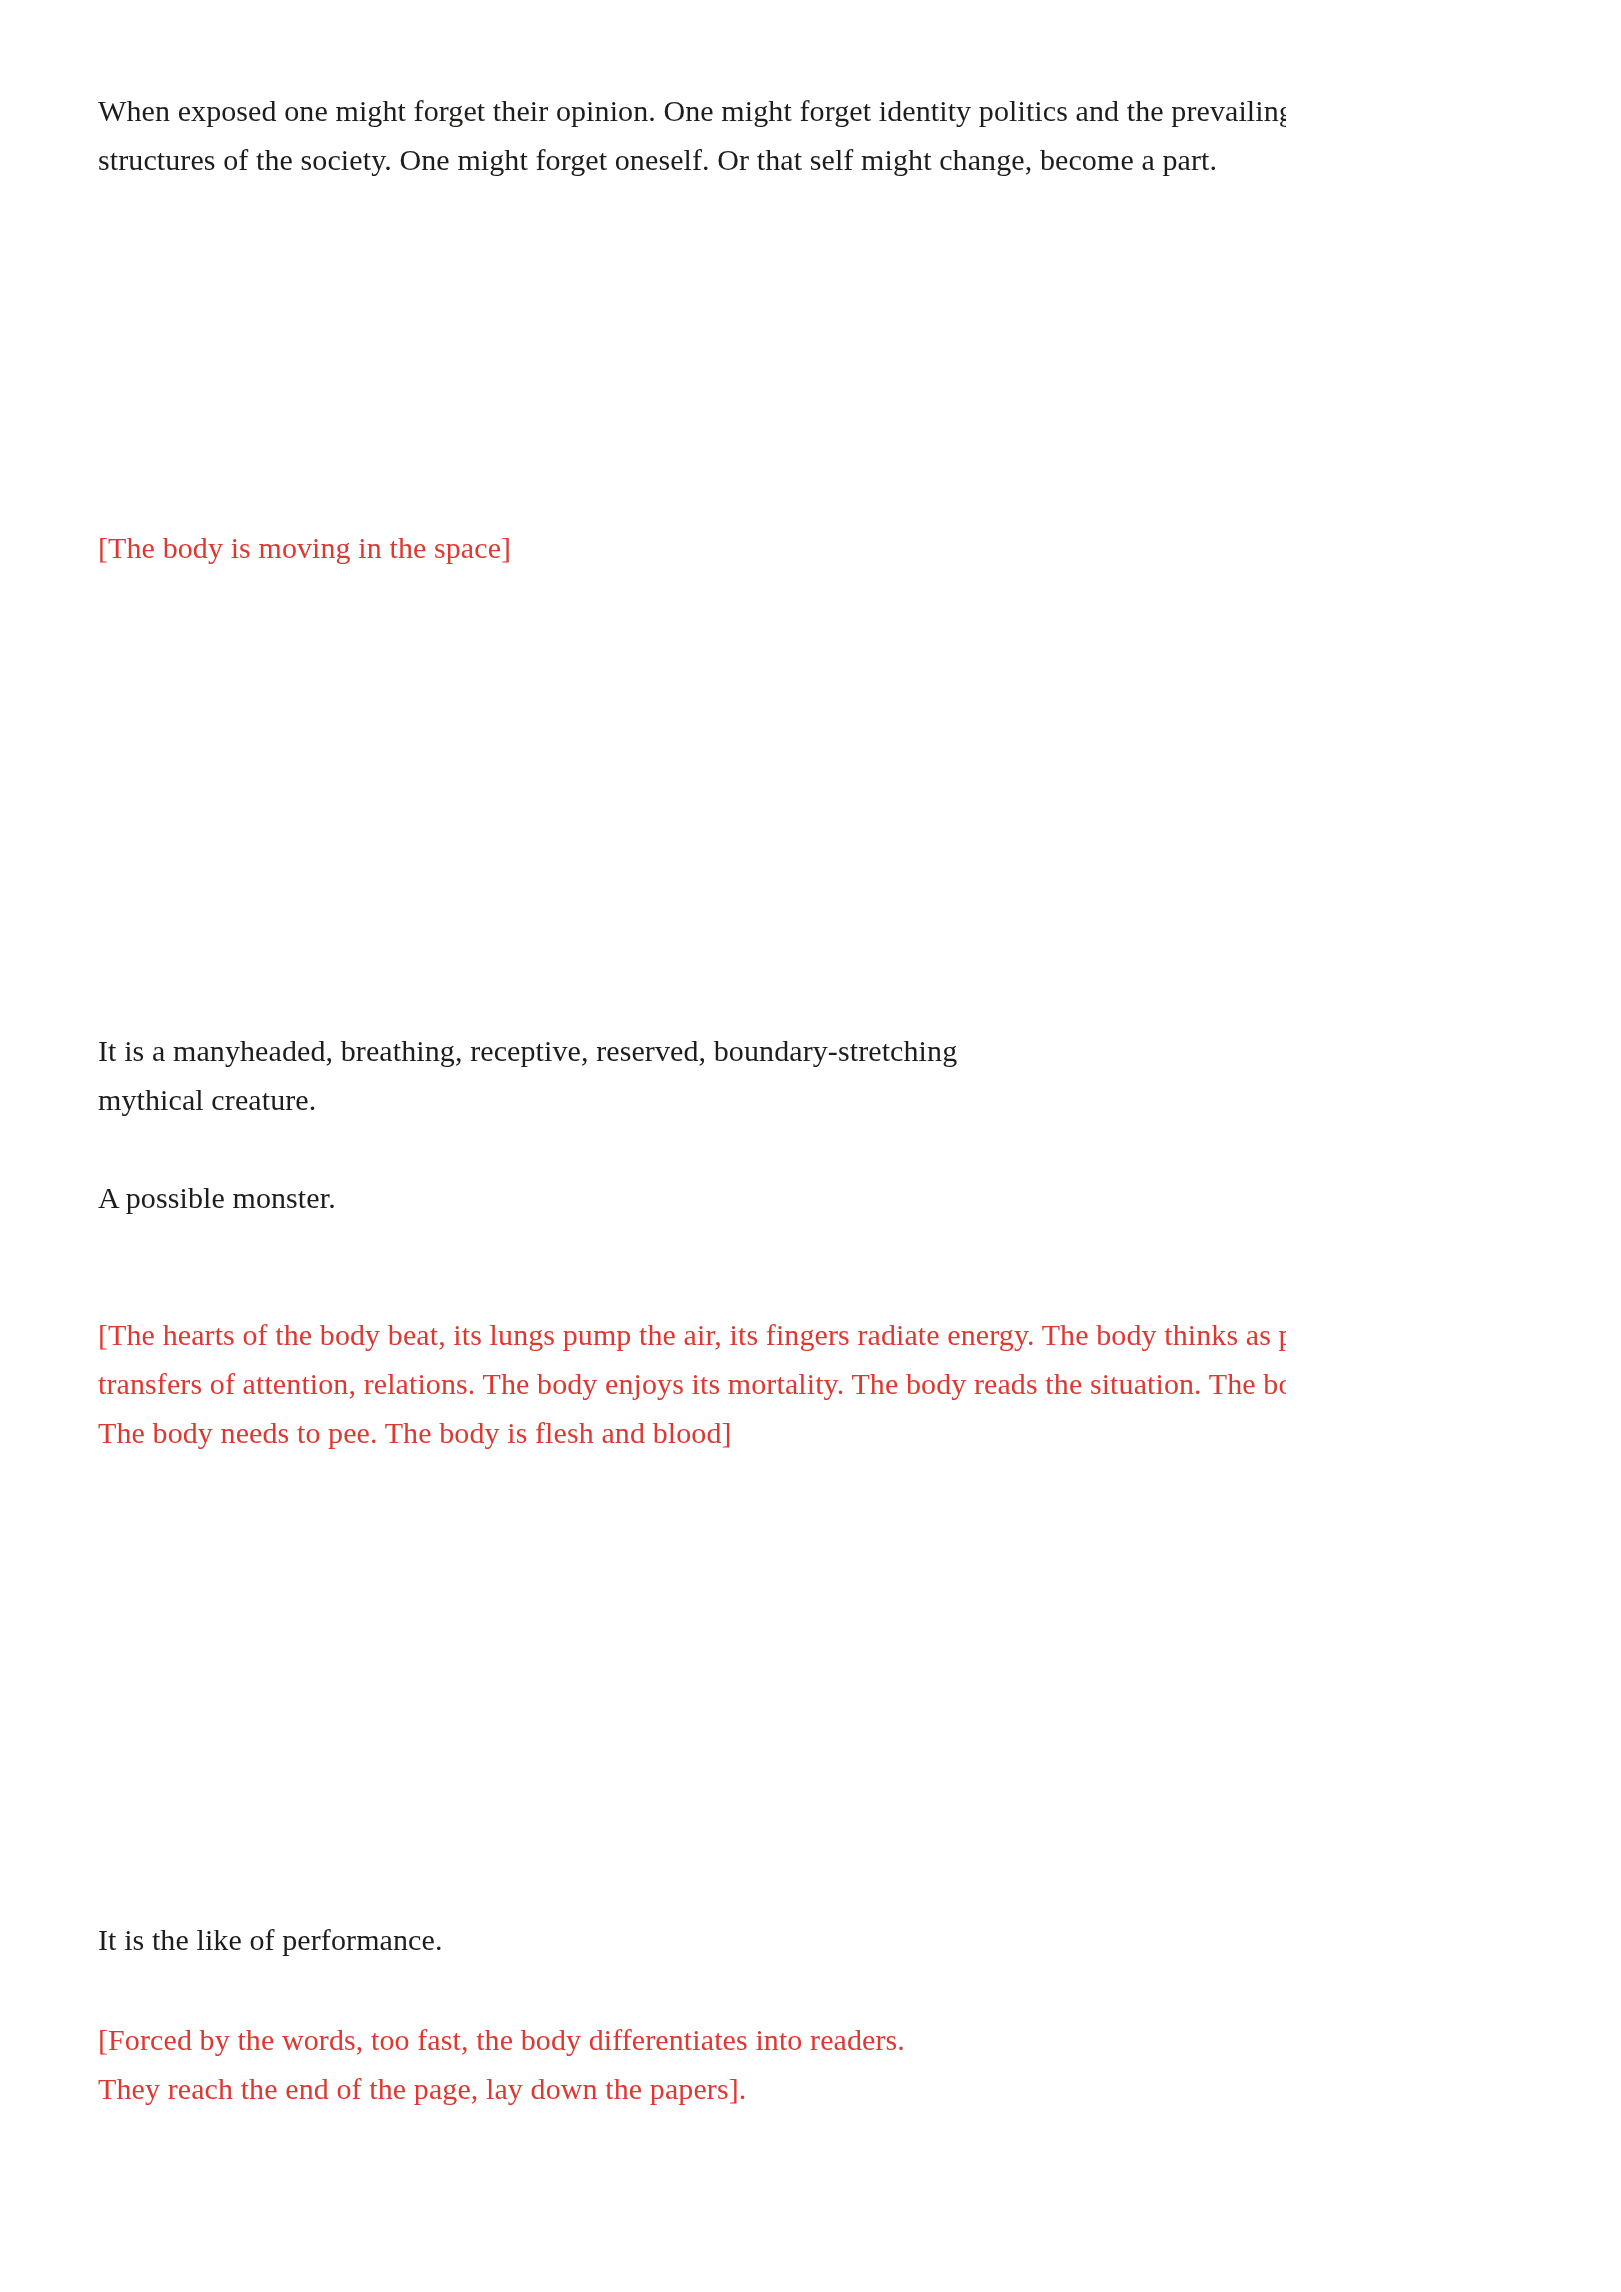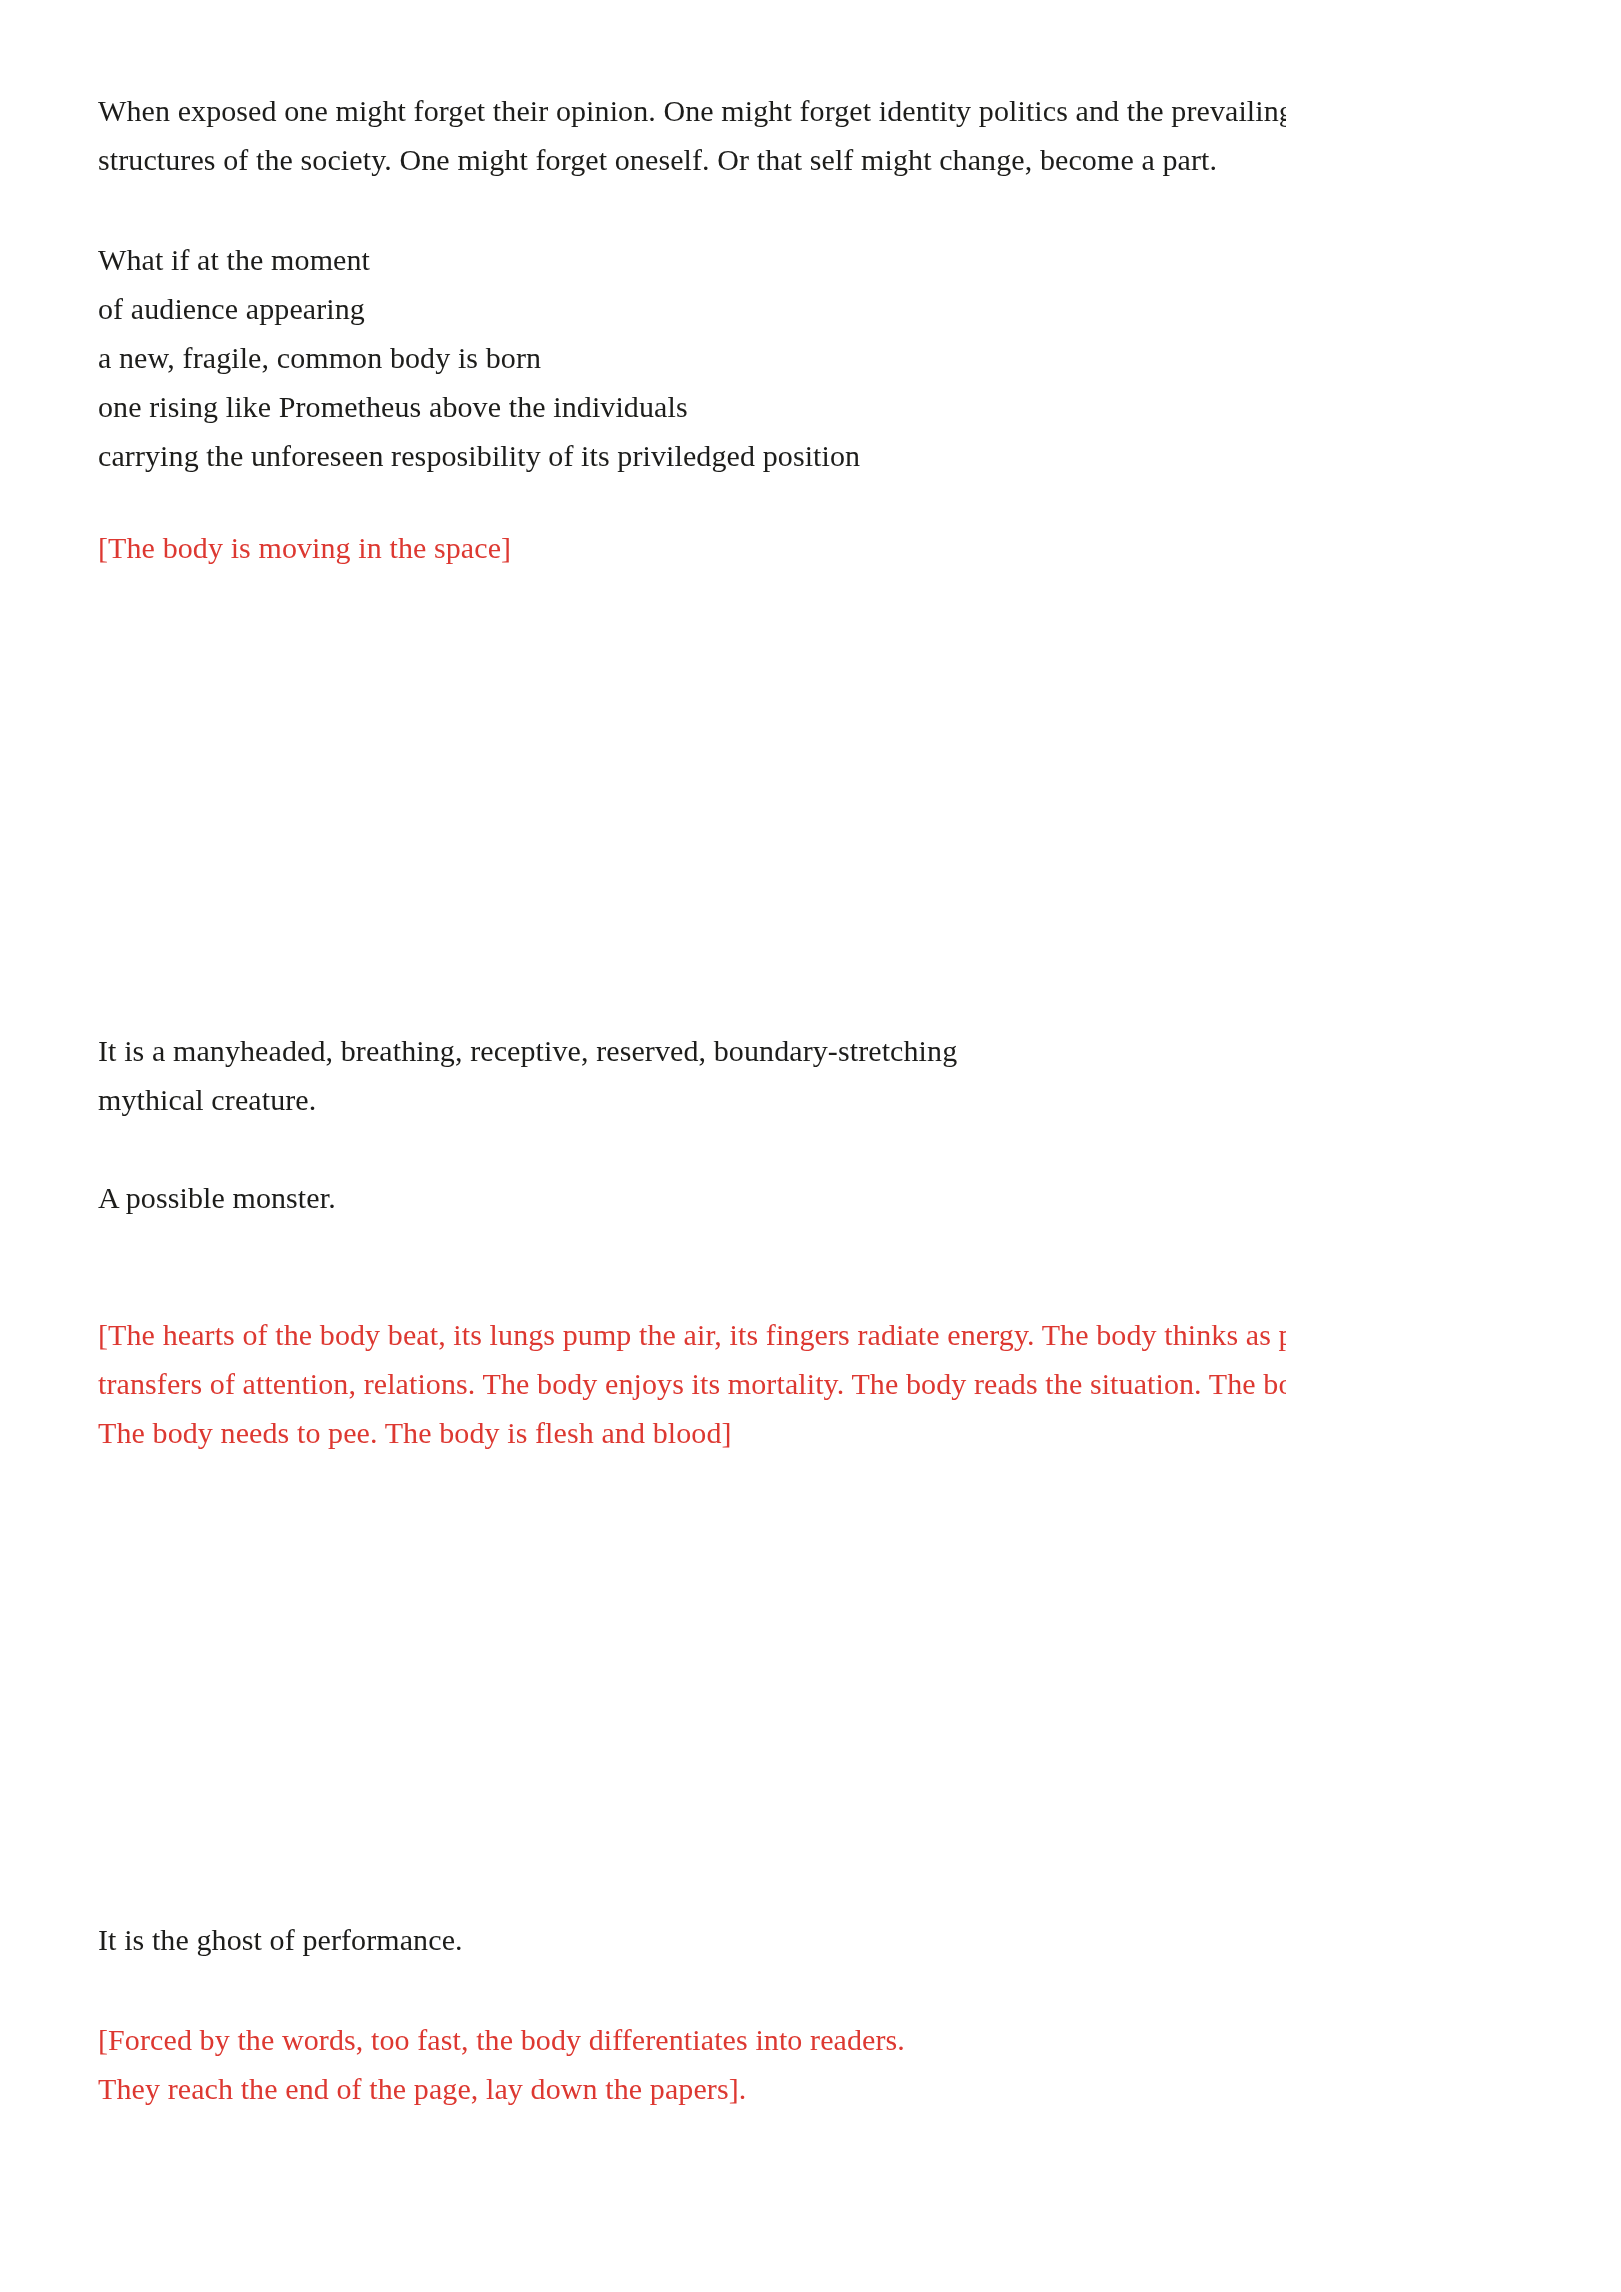--- a/index.html
+++ b/index.html
@@ -39,38 +39,33 @@
   .b-red-forced   { top: 2015px; }
 </style>
 </head>
 <body>
 
 <div class="page" style="color: rgb(29, 29, 27); background: rgb(255, 255, 255);">
 
   <div class="tblock b-intro">When exposed one might forget their opinion. One might forget identity politics and the prevailing power
 structures of the society. One might forget oneself.  Or that self might change, become a part.</div>
 
-  <div class="tblock b-stanza">What if at the moment
-of audience appearing
-a new, fragile, common body is born
-one rising like Prometheus above the individuals
-carrying the unforeseen resposibility of its priviledged position</div>
 
   <div class="tblock red b-red-moving">[The body is moving in the space]</div>
 
 
   <div class="tblock b-manyheaded">It is a manyheaded, breathing, receptive, reserved, boundary-stretching
 mythical creature.</div>
 
   <div class="tblock b-monster">A possible monster.</div>
 
   <div class="tblock red b-red-hearts">[The hearts of the body beat, its lungs pump the air, its fingers radiate energy. The body thinks as presence,
 transfers of attention, relations. The body enjoys its mortality. The body reads the situation. The body desires.
 The body needs to pee. The body is flesh and blood]</div>
 
 
-  <div class="tblock b-ghost">It is the ghost of performance.</div>
+  <div class="tblock b-ghost">It is the like of performance.</div>
 
   <div class="tblock red b-red-forced">[Forced by the words, too fast, the body differentiates into readers.
 They reach the end of the page, lay down the papers].</div>
 
 </div>
 
 
 </body></html>

